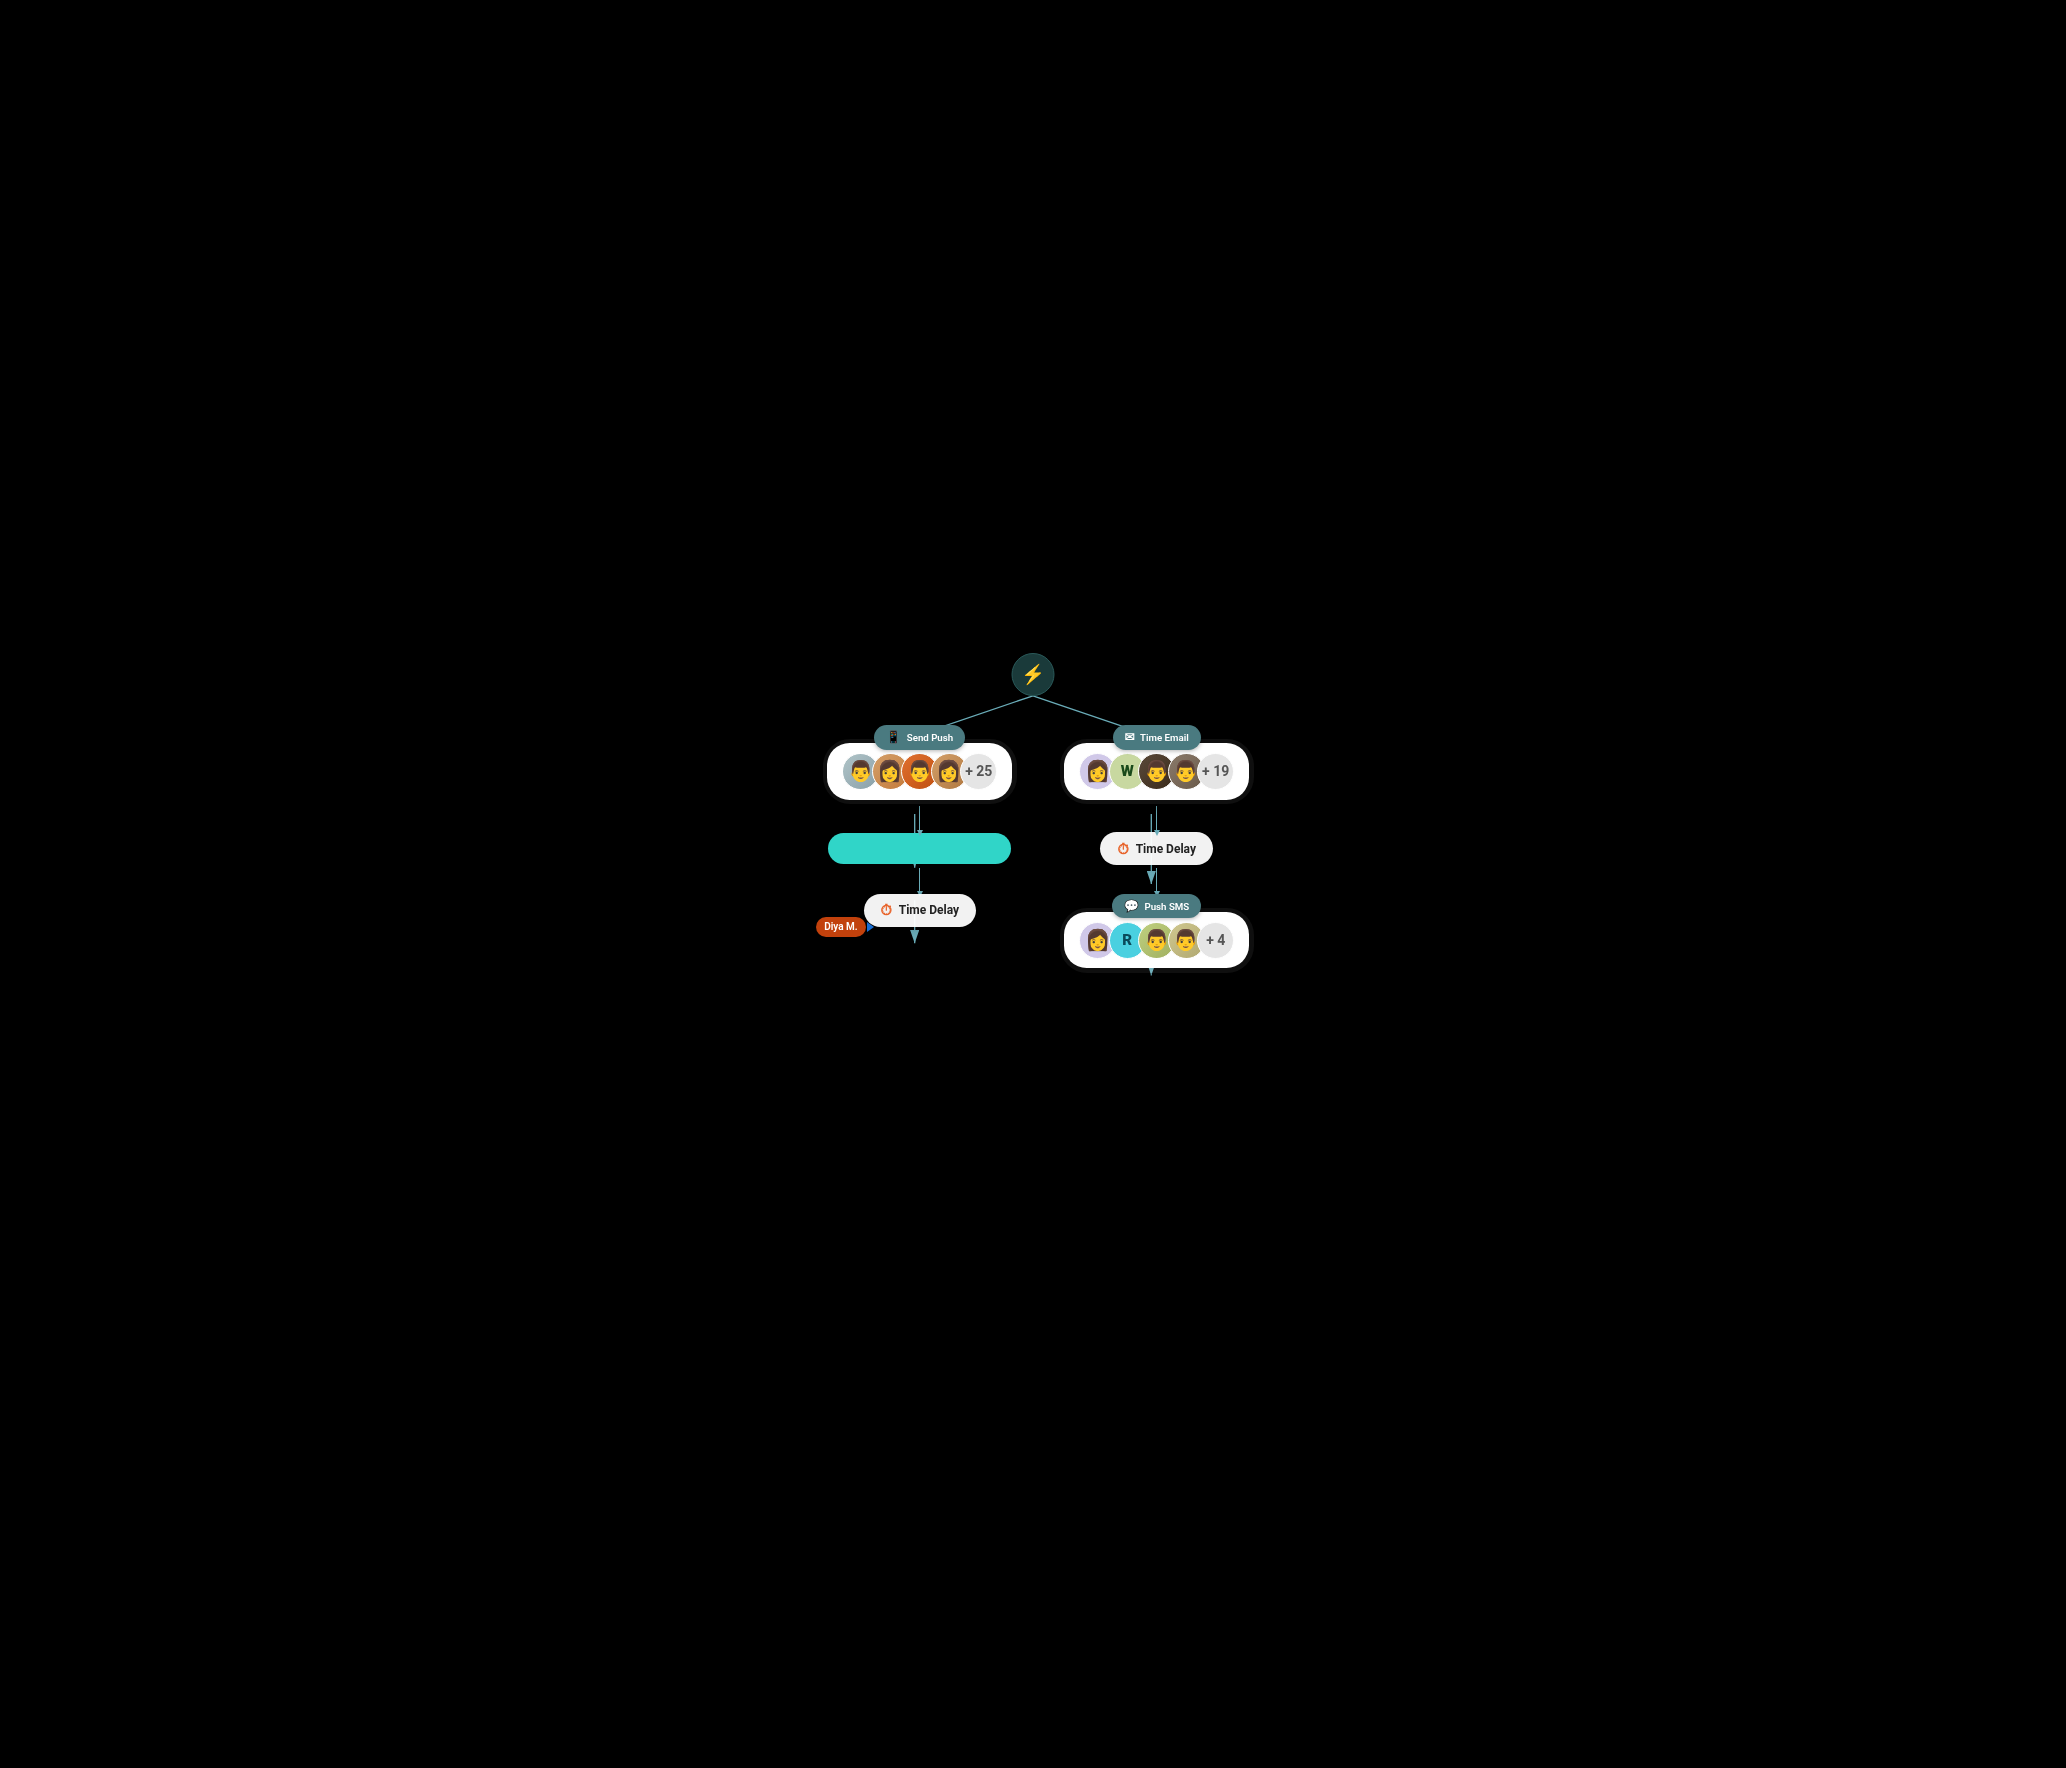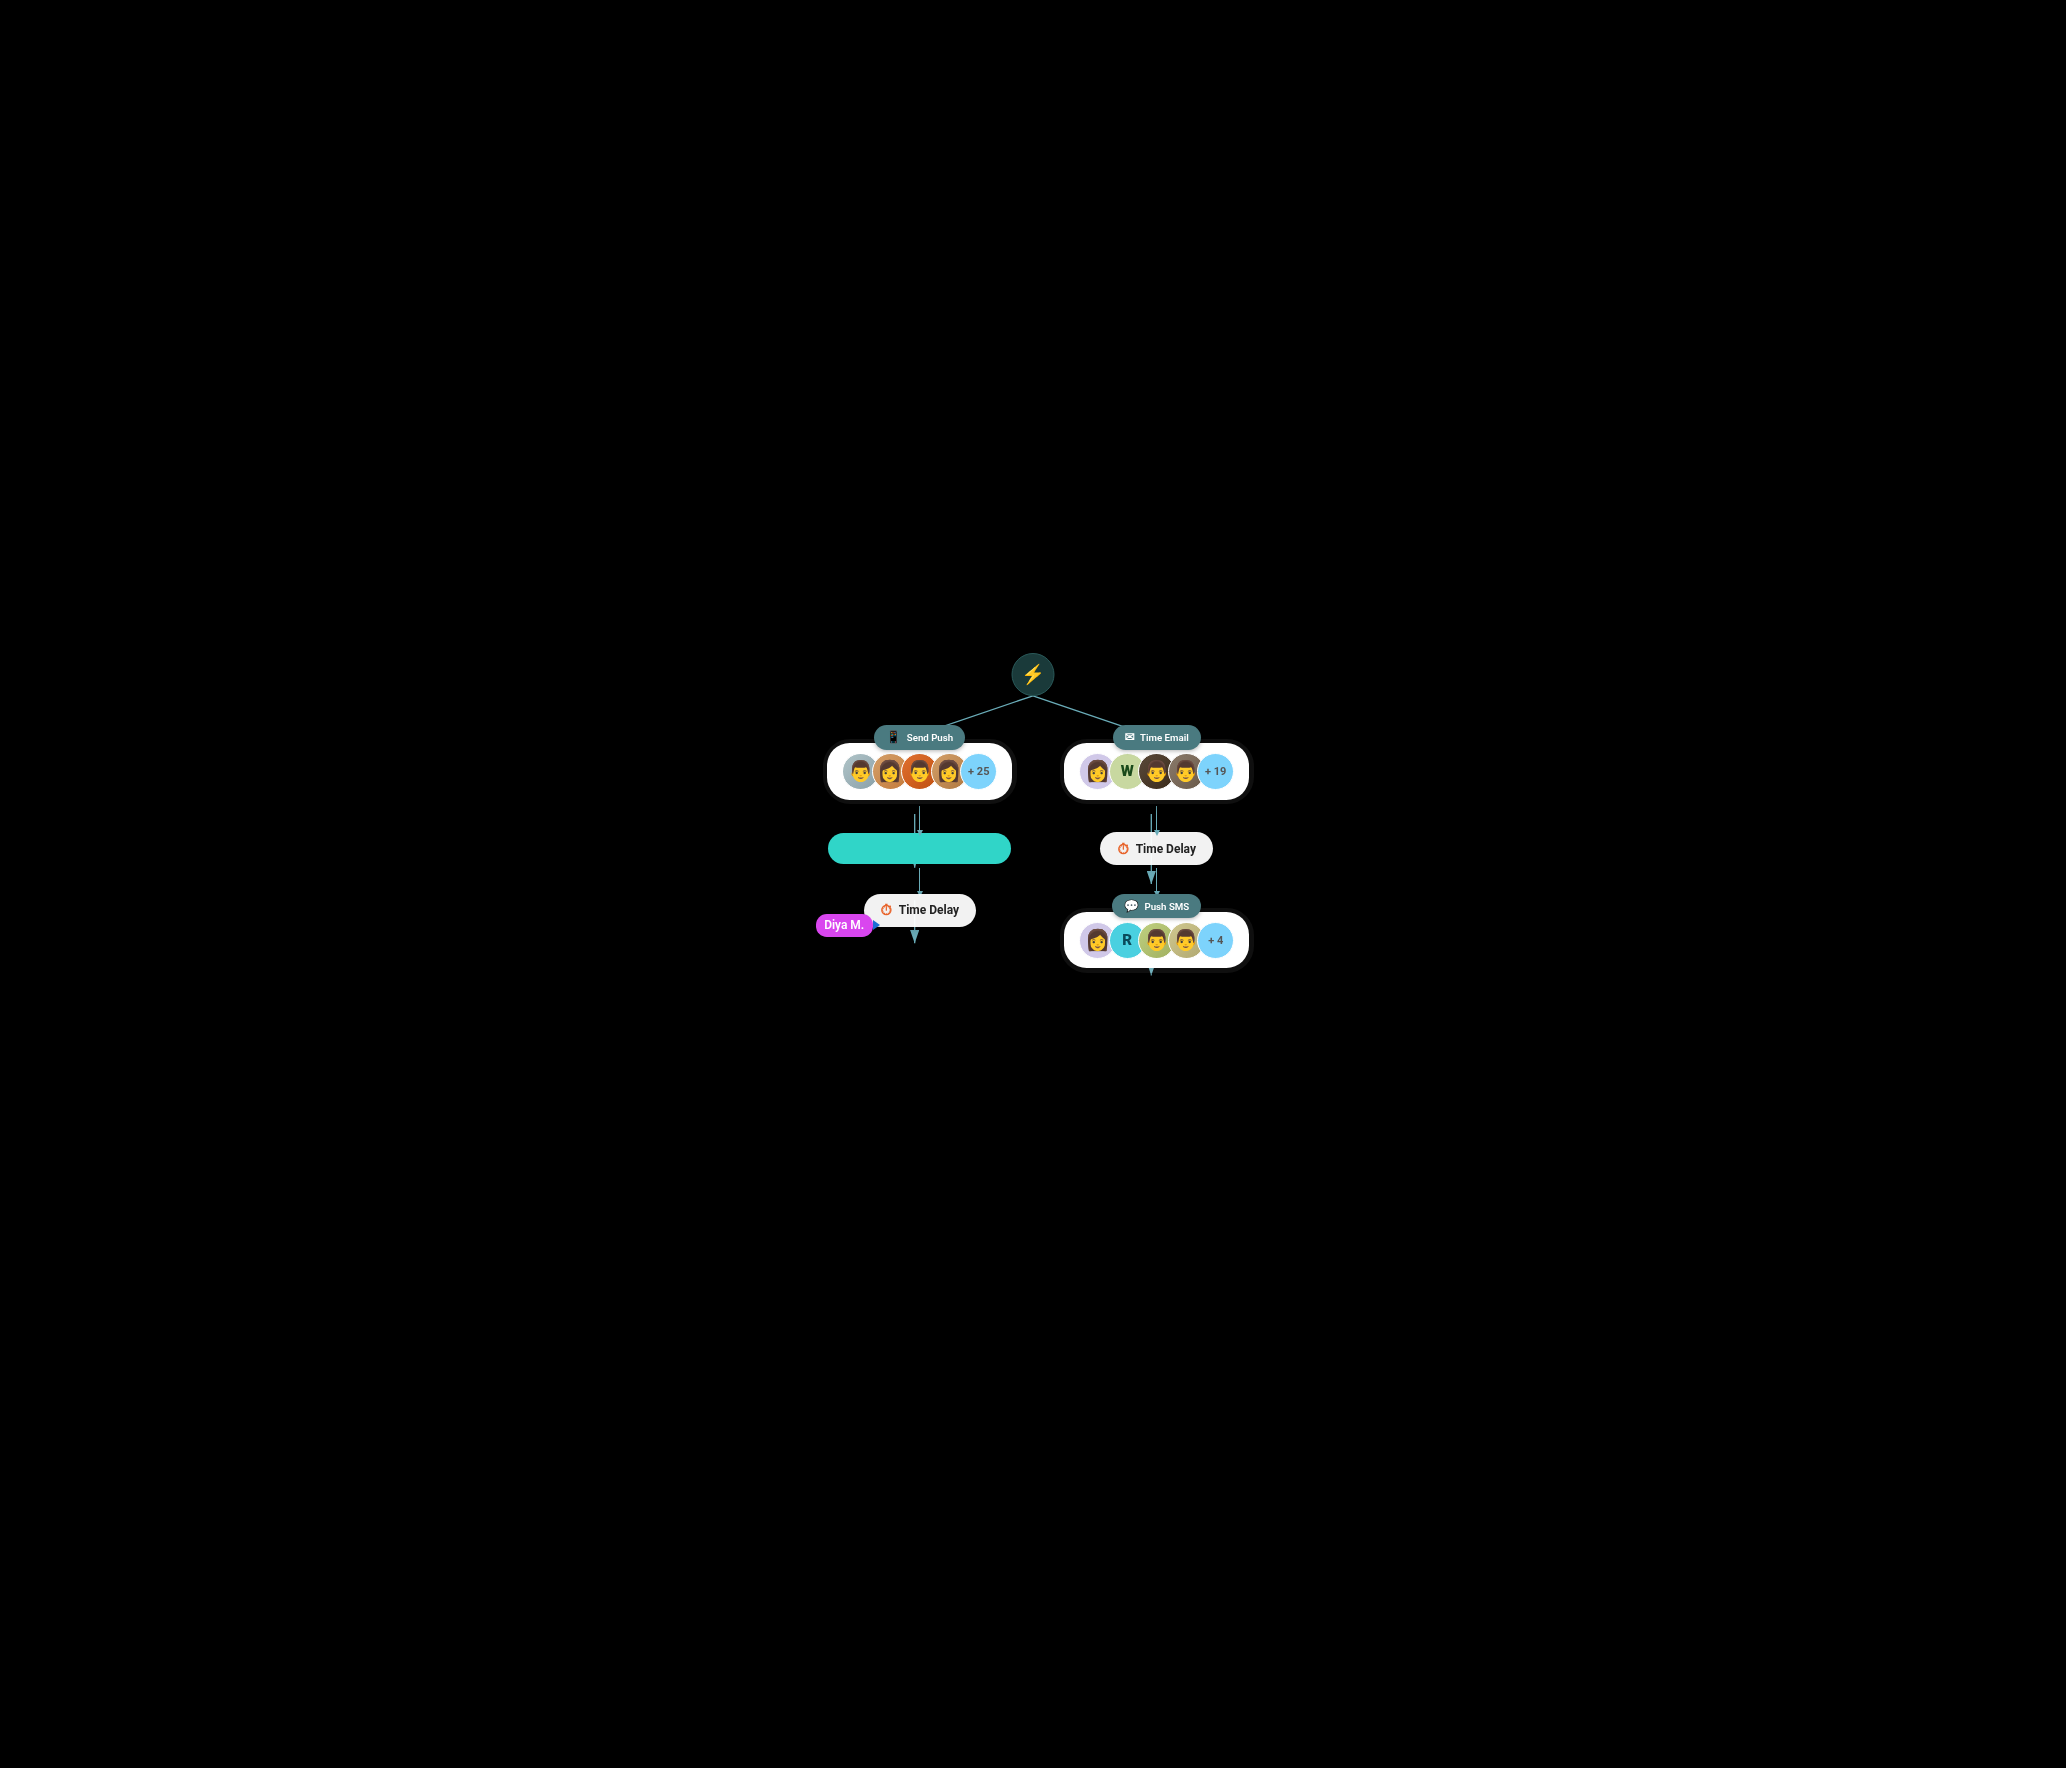--- a/index.html
+++ b/index.html
@@ -109,26 +109,26 @@
     }
 
     .avatar:first-child { margin-left: 0; }
 
     .avatar-count {
       width: 37px;
       height: 37px;
       border-radius: 50%;
       border: 1.6px solid #fff;
       margin-left: -7.5px;
-      background: #7dd3fc;
+      background: #e5e5e5;
       display: flex;
       align-items: center;
       justify-content: center;
       font-weight: 700;
-      font-size: 11px;
+      font-size: 14px;
       color: #555;
       flex-shrink: 0;
     }
 
     
     .time-delay-pill {
       display: flex;
       align-items: center;
       gap: 6.5px;
       padding: 7.5px 17px;
@@ -142,25 +142,25 @@
     }
 
     .timer-icon {
       font-size: 15px;
       color: #e8632a;
     }
 
     
     .tooltip-diya {
       position: absolute;
-      background: #d946ef;
+      background: #c2410c;
       color: #fff;
       border-radius: 10.8px;
       padding: 4.3px 8.6px;
-      font-size: 12px;
+      font-size: 10px;
       font-weight: 600;
       white-space: nowrap;
       z-index: 20;
     }
 
     .tooltip-diya::after {
       content: '';
       position: absolute;
       top: 50%;
       right: -7.5px;

